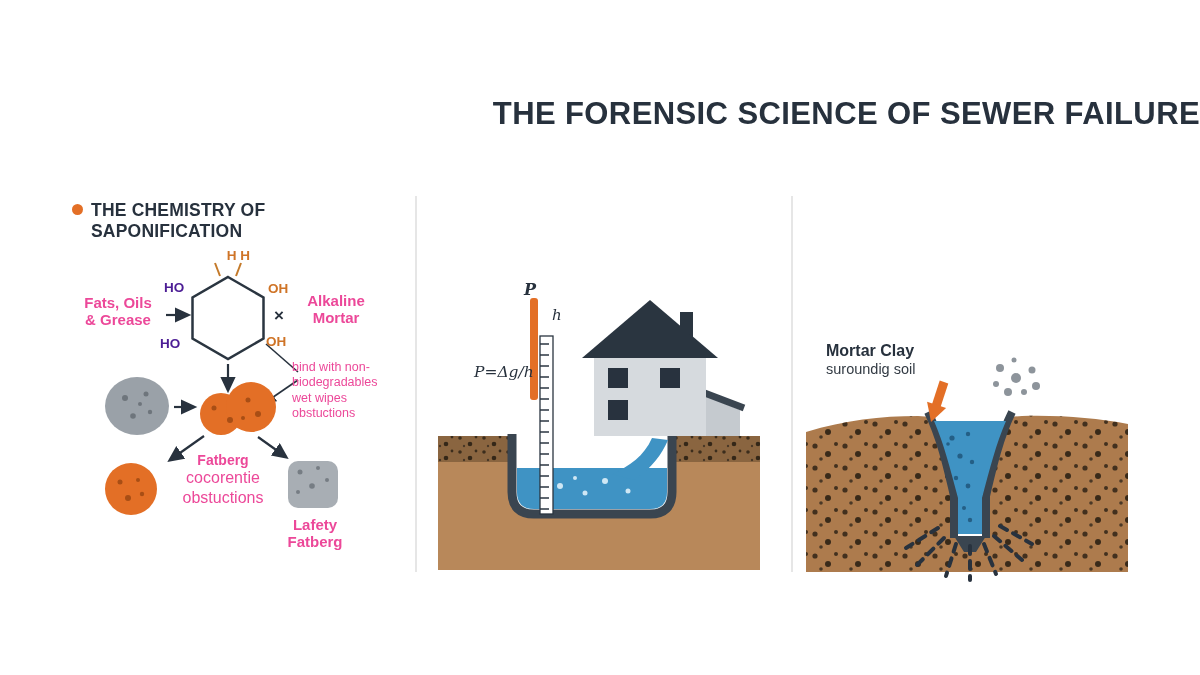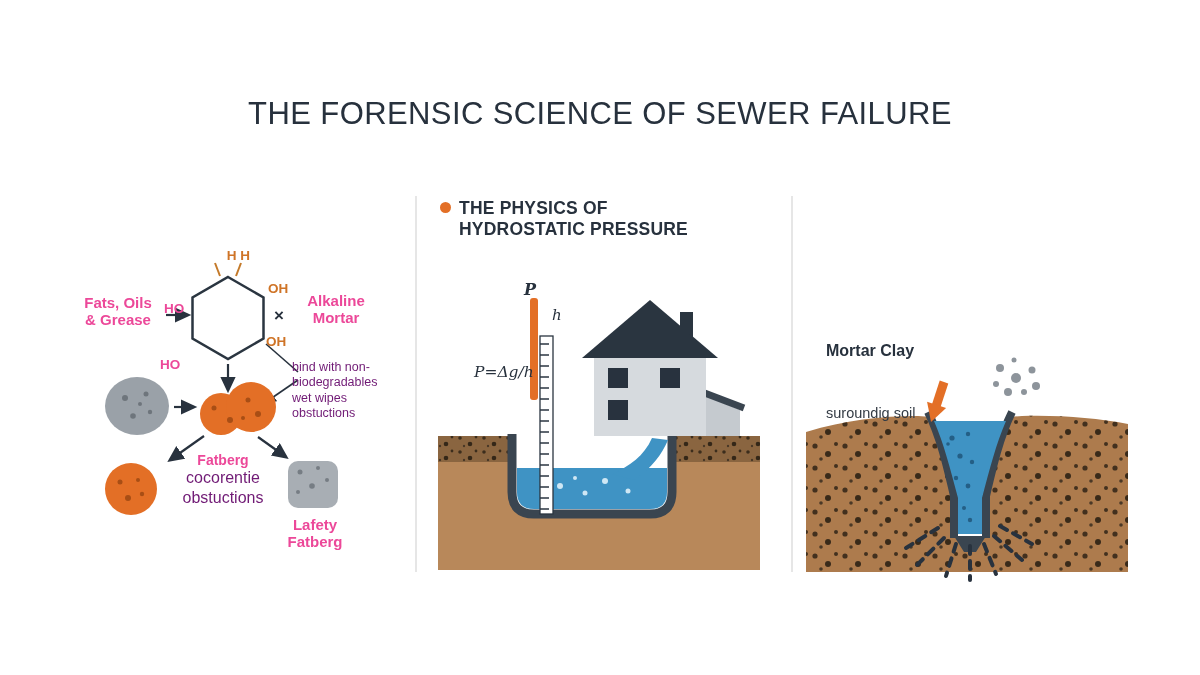--- a/index.html
+++ b/index.html
@@ -1,34 +1,34 @@
 <!DOCTYPE html>
 <html><head>
 <meta charset="utf-8">
 <style>
   html,body{margin:0;padding:0;background:#ffffff;}
   .page{position:relative;width:1200px;height:675px;background:#ffffff;overflow:hidden;
         font-family:"Liberation Sans",sans-serif;color:#28323e;}
   .abs{position:absolute;}
   .preline{white-space:pre-line;}
-  .title{top:96px;left:0;width:100%;text-align:center;font-size:31px;font-weight:normal;
+  .title{top:96px;left:0;width:100%;text-align:right;font-size:31px;font-weight:bold;
          letter-spacing:0.4px;color:#27313d;}
   .panel-heading{display:flex;gap:8px;align-items:flex-start;font-weight:bold;font-size:17.5px;
          line-height:1.2;letter-spacing:0.2px;color:#27313d;}
   .bullet{width:11px;height:11px;background:#e36f26;border-radius:50%;margin-top:4px;flex:0 0 auto;}
   .c-label{font-weight:bold;font-size:15px;line-height:1.16;text-align:center;color:#ec4899;}
-  .small-note{font-size:12.5px;line-height:1.22;color:#701a75;}
+  .small-note{font-size:12.5px;line-height:1.22;color:#ec4899;}
   .atom{font-weight:bold;font-size:13.5px;}
-  .teal{color:#ec4899;margin-top:21px;}
+  .teal{color:#4c1d95;}
   .orange{color:#cf7427;}
   .times{font-weight:bold;font-size:17px;color:#27313d;}
   .serifit{font-family:"DejaVu Serif",serif;font-style:italic;color:#27313d;}
   .body-text{font-size:14.5px;line-height:1.25;color:#333b44;}
   .clay{font-weight:bold;font-size:16px;color:#27313d;}
-  .clay-sub{font-size:14.5px;color:#333b44;margin-top:44px;}
+  .clay-sub{font-size:14.5px;color:#333b44;}
 </style>
 </head>
 <body>
 
 <div class="page">
 
   <svg class="abs" style="left:0;top:0" width="1200" height="675" viewBox="0 0 1200 675">
     <defs>
       <marker id="arrowDark" markerWidth="9" markerHeight="9" refX="6" refY="3.5" orient="auto">
         <path d="M0,0 L7.5,3.5 L0,7 Z" fill="#28323e"></path>
@@ -210,45 +210,45 @@
         <line x1="984" y1="544" x2="996" y2="574"></line>
         <line x1="994" y1="536" x2="1022" y2="560"></line>
         <line x1="938" y1="528" x2="906" y2="548"></line>
         <line x1="1000" y1="526" x2="1032" y2="544"></line>
       </g>
     </g>
   </svg>
 
   <div class="abs title">THE FORENSIC SCIENCE OF SEWER FAILURE</div>
 
+  <div class="abs panel-heading" style="left:72px;top:200px;width:280px">
+    <span class="bullet"></span>
+    <span class="preline">THE CHEMISTRY OF
+SAPONIFICATION</span>
+  </div>
   <div class="abs c-label preline" style="left:68px;top:294px;width:100px">Fats, Oils
 &amp; Grease</div>
   <div class="abs c-label preline" style="left:294px;top:292px;width:84px">Alkaline
 Mortar</div>
   <div class="abs times" style="left:274px;top:306px">×</div>
   <div class="abs atom orange" style="left:206px;top:248px;width:44px;text-align:right">H H</div>
   <div class="abs atom teal" style="left:164px;top:280px">HO</div>
   <div class="abs atom orange" style="left:268px;top:281px">OH</div>
   <div class="abs atom teal" style="left:160px;top:336px">HO</div>
   <div class="abs atom orange" style="left:266px;top:334px">OH</div>
   <div class="abs small-note preline" style="left:292px;top:360px;width:100px">bind with non-
 biodegradables
 wet wipes
 obstuctions</div>
   <div class="abs c-label" style="left:182px;top:452px;width:82px;font-size:14px">Fatberg</div>
   <div class="abs small-note preline" style="left:180px;top:468px;width:86px;text-align:center;font-size:16px">cocorentie
 obstuctions</div>
   <div class="abs c-label preline" style="left:272px;top:516px;width:86px">Lafety
 Fatberg</div>
 
-  <div class="abs panel-heading" style="left:440px;top:198px;width:300px">
-    <span class="bullet"></span>
-    <span class="preline">THE PHYSICS OF
-HYDROSTATIC PRESSURE</span>
-  </div>
   <div class="abs serifit" style="left:524px;top:280px;font-size:16px;font-weight:bold">P</div>
   <div class="abs serifit" style="left:552px;top:306px;font-size:15px">h</div>
   <div class="abs serifit" style="left:474px;top:363px;font-size:15.5px">P=Δg/h</div>
 
   <div class="abs clay" style="left:826px;top:342px">Mortar Clay</div>
   <div class="abs clay-sub" style="left:826px;top:361px">suroundig soil</div>
 
 </div>
 
 </body></html>

